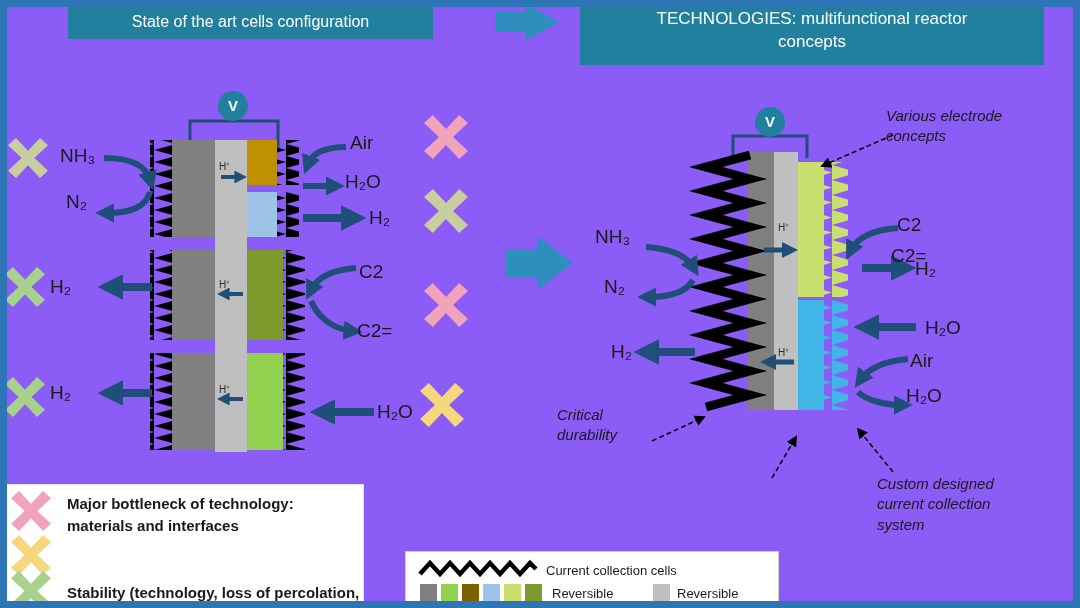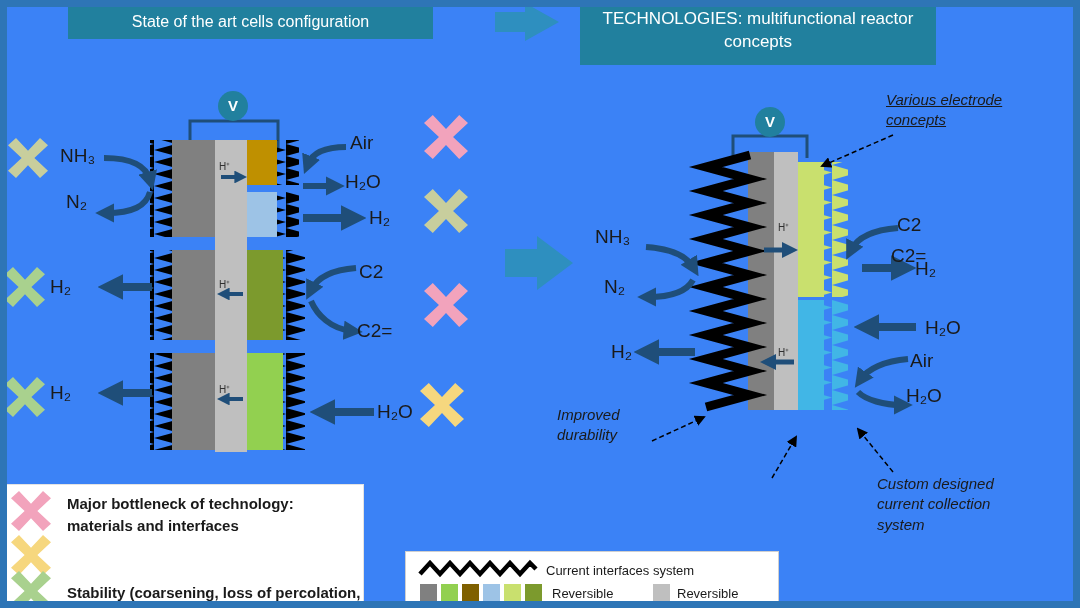--- a/index.html
+++ b/index.html
@@ -1,16 +1,16 @@
 <!DOCTYPE html>
 <html><head>
 <meta charset="utf-8">
 <style>
   html,body{margin:0;padding:0;background:#fff;}
-  #stage{position:relative;width:1080px;height:608px;background:#3b82f6;overflow:hidden;
+  #stage{position:relative;width:1080px;height:608px;background:#8b5cf6;overflow:hidden;
          font-family:"Liberation Sans", sans-serif;color:#1a1a1a;}
   svg.overlay{position:absolute;left:0;top:0;z-index:1;}
   .txt{position:absolute;z-index:3;white-space:nowrap;}
   .formula{font-size:19px;}
   .hplus{font-size:10px;color:#303030;}
   .vlabel{width:30px;text-align:center;color:#fff;font-size:15px;font-weight:bold;z-index:4;}
   .hdr{position:absolute;z-index:5;color:#fff;text-align:center;}
   .annot{position:absolute;z-index:3;font-style:italic;font-size:15px;line-height:1.35;white-space:normal;}
   .xmark{position:absolute;z-index:3;
     clip-path:polygon(20% 0,50% 32%,80% 0,100% 18%,66% 50%,100% 82%,80% 100%,50% 68%,20% 100%,0 82%,34% 50%,0 18%);}
@@ -108,21 +108,21 @@
     <path d="M908,359 C884,361 868,369 861,379" stroke="#1F4E79" stroke-width="6" fill="none" marker-end="url(#mNavy)"></path>
     <path d="M858,392 C866,400 884,405 902,405" stroke="#1F4E79" stroke-width="6" fill="none" marker-end="url(#mNavy)"></path>
 
     <path d="M893,135 L822,166" stroke="#000" stroke-width="1.5" stroke-dasharray="5 3" fill="none" marker-end="url(#mBlk)"></path>
     <path d="M652,441 L704,417" stroke="#000" stroke-width="1.5" stroke-dasharray="5 3" fill="none" marker-end="url(#mBlk)"></path>
     <path d="M772,478 L796,437" stroke="#000" stroke-width="1.5" stroke-dasharray="5 3" fill="none" marker-end="url(#mBlk)"></path>
     <path d="M893,472 L858,429" stroke="#000" stroke-width="1.5" stroke-dasharray="5 3" fill="none" marker-end="url(#mBlk)"></path>
   </svg>
 
   <div class="hdr" style="left: 68px; top: 5px; width: 365px; height: 34px; line-height: 34px; font-size: 16px; background: rgb(33, 128, 158); fill: rgb(33, 128, 158);"><span>State of the art cells configuration</span></div>
-  <div class="hdr" style="left: 580px; top: 0px; width: 356px; height: 65px; font-size: 17px; background: rgb(33, 128, 158); fill: rgb(33, 128, 158);">
+  <div class="hdr" style="left: 580px; top: 0px; width: 464px; height: 65px; font-size: 17px; background: rgb(33, 128, 158); fill: rgb(33, 128, 158);">
     <div style="margin-top:9px;">TECHNOLOGIES: multifunctional reactor</div>
     <div style="margin-top:3px;">concepts</div>
   </div>
 
   <div class="txt vlabel" style="left:218px;top:97px;">V</div>
   <div class="txt vlabel" style="left:755px;top:113px;">V</div>
 
   <div class="txt formula" style="left:60px;top:145px;">NH₃</div>
   <div class="txt formula" style="left:66px;top:191px;">N₂</div>
   <div class="txt formula" style="left:50px;top:276px;">H₂</div>
@@ -144,46 +144,46 @@
   <div class="txt formula" style="left:897px;top:214px;">C2</div>
   <div class="txt formula" style="left:891px;top:245px;">C2=</div>
   <div class="txt formula" style="left:915px;top:258px;">H₂</div>
   <div class="txt formula" style="left:925px;top:317px;">H₂O</div>
   <div class="txt formula" style="left:910px;top:350px;">Air</div>
   <div class="txt formula" style="left:906px;top:385px;">H₂O</div>
 
   <div class="txt hplus" style="left:778px;top:220px;">H⁺</div>
   <div class="txt hplus" style="left:778px;top:345px;">H⁺</div>
 
-  <div class="annot" style="left:886px;top:90px;width:150px;text-decoration:underline;">Various electrode concepts</div>
-  <div class="annot" style="left:557px;top:405px;width:100px;">Improved durability</div>
+  <div class="annot" style="left:886px;top:106px;width:150px;">Various electrode concepts</div>
+  <div class="annot" style="left:557px;top:405px;width:100px;">Critical durability</div>
   <div class="annot" style="left:877px;top:474px;width:165px;">Custom designed current collection system</div>
 
   <div class="xmark" style="left: 8px; top: 138px; width: 40px; height: 40px; background: rgb(200, 206, 157); fill: rgb(200, 206, 157);"></div>
   <div class="xmark" style="left: 5px; top: 267px; width: 40px; height: 40px; background: rgb(169, 209, 142); fill: rgb(169, 209, 142);"></div>
   <div class="xmark" style="left: 5px; top: 377px; width: 40px; height: 40px; background: rgb(169, 209, 142); fill: rgb(169, 209, 142);"></div>
   <div class="xmark" style="left: 424px; top: 115px; width: 44px; height: 44px; background: rgb(242, 163, 188); fill: rgb(242, 163, 188);"></div>
   <div class="xmark" style="left: 424px; top: 189px; width: 44px; height: 44px; background: rgb(200, 206, 157); fill: rgb(200, 206, 157);"></div>
   <div class="xmark" style="left: 424px; top: 283px; width: 44px; height: 44px; background: rgb(242, 163, 188); fill: rgb(242, 163, 188);"></div>
   <div class="xmark" style="left: 420px; top: 383px; width: 44px; height: 44px; background: rgb(246, 215, 126); fill: rgb(246, 215, 126);"></div>
 
   <div class="legendbox" style="left:4px;top:484px;width:358px;height:124px;border:1px solid #E3E3E3;">
     <div class="xmark" style="left: 6px; top: 6px; width: 40px; height: 40px; background: rgb(242, 163, 188); fill: rgb(242, 163, 188);"></div>
     <div class="txt issuetxt" style="left:62px;top:8px;">Major bottleneck of technology:</div>
     <div class="txt issuetxt" style="left:62px;top:30px;">materials and interfaces</div>
     <div class="xmark" style="left: 6px; top: 50px; width: 40px; height: 40px; background: rgb(246, 215, 126); fill: rgb(246, 215, 126);"></div>
     <div class="xmark" style="left: 6px; top: 86px; width: 40px; height: 40px; background: rgb(169, 209, 142); fill: rgb(169, 209, 142);"></div>
-    <div class="txt issuetxt" style="left:62px;top:97px;">Stability (coarsening, loss of percolation,</div>
+    <div class="txt issuetxt" style="left:62px;top:97px;">Stability (technology, loss of percolation,</div>
   </div>
 
   <div class="legendbox" style="left:405px;top:551px;width:372px;height:57px;border:1px solid #CFCFCF;">
     <svg width="122" height="22" style="position:absolute;left:12px;top:6px;">
       <polyline points="2,16 12,5 22,16 32,5 42,16 52,5 62,16 72,5 82,16 92,5 102,16 112,5 118,11" stroke="#000" stroke-width="4.5" fill="none"></polyline>
     </svg>
-    <div class="legtxt" style="left:140px;top:11px;">Current interfaces system</div>
+    <div class="legtxt" style="left:140px;top:11px;">Current collection cells</div>
     <div class="swatch" style="left: 14px; top: 32px; background: rgb(128, 128, 128); fill: rgb(128, 128, 128);"></div>
     <div class="swatch" style="left: 35px; top: 32px; background: rgb(146, 208, 80); fill: rgb(146, 208, 80);"></div>
     <div class="swatch" style="left: 56px; top: 32px; background: rgb(127, 96, 0); fill: rgb(127, 96, 0);"></div>
     <div class="swatch" style="left: 77px; top: 32px; background: rgb(157, 195, 230); fill: rgb(157, 195, 230);"></div>
     <div class="swatch" style="left: 98px; top: 32px; background: rgb(201, 224, 110); fill: rgb(201, 224, 110);"></div>
     <div class="swatch" style="left: 119px; top: 32px; background: rgb(124, 154, 45); fill: rgb(124, 154, 45);"></div>
     <div class="legtxt" style="left:146px;top:34px;">Reversible</div>
     <div class="swatch" style="left: 247px; top: 32px; background: rgb(191, 191, 191); fill: rgb(191, 191, 191);"></div>
     <div class="legtxt" style="left:271px;top:34px;">Reversible</div>
   </div>

